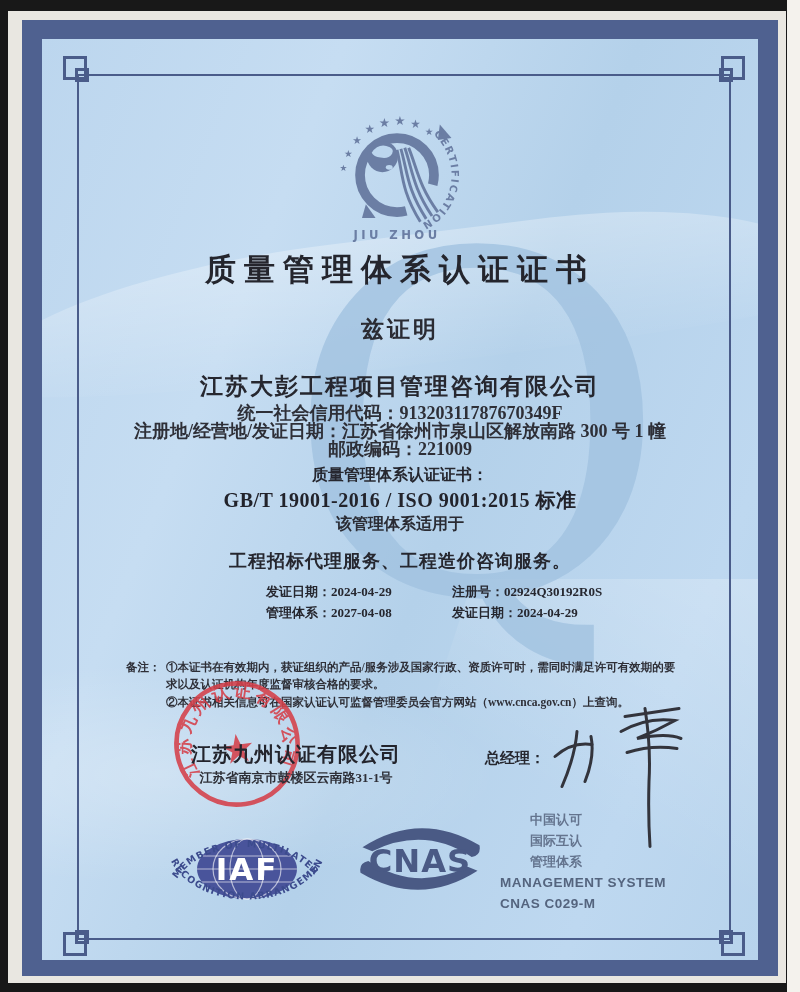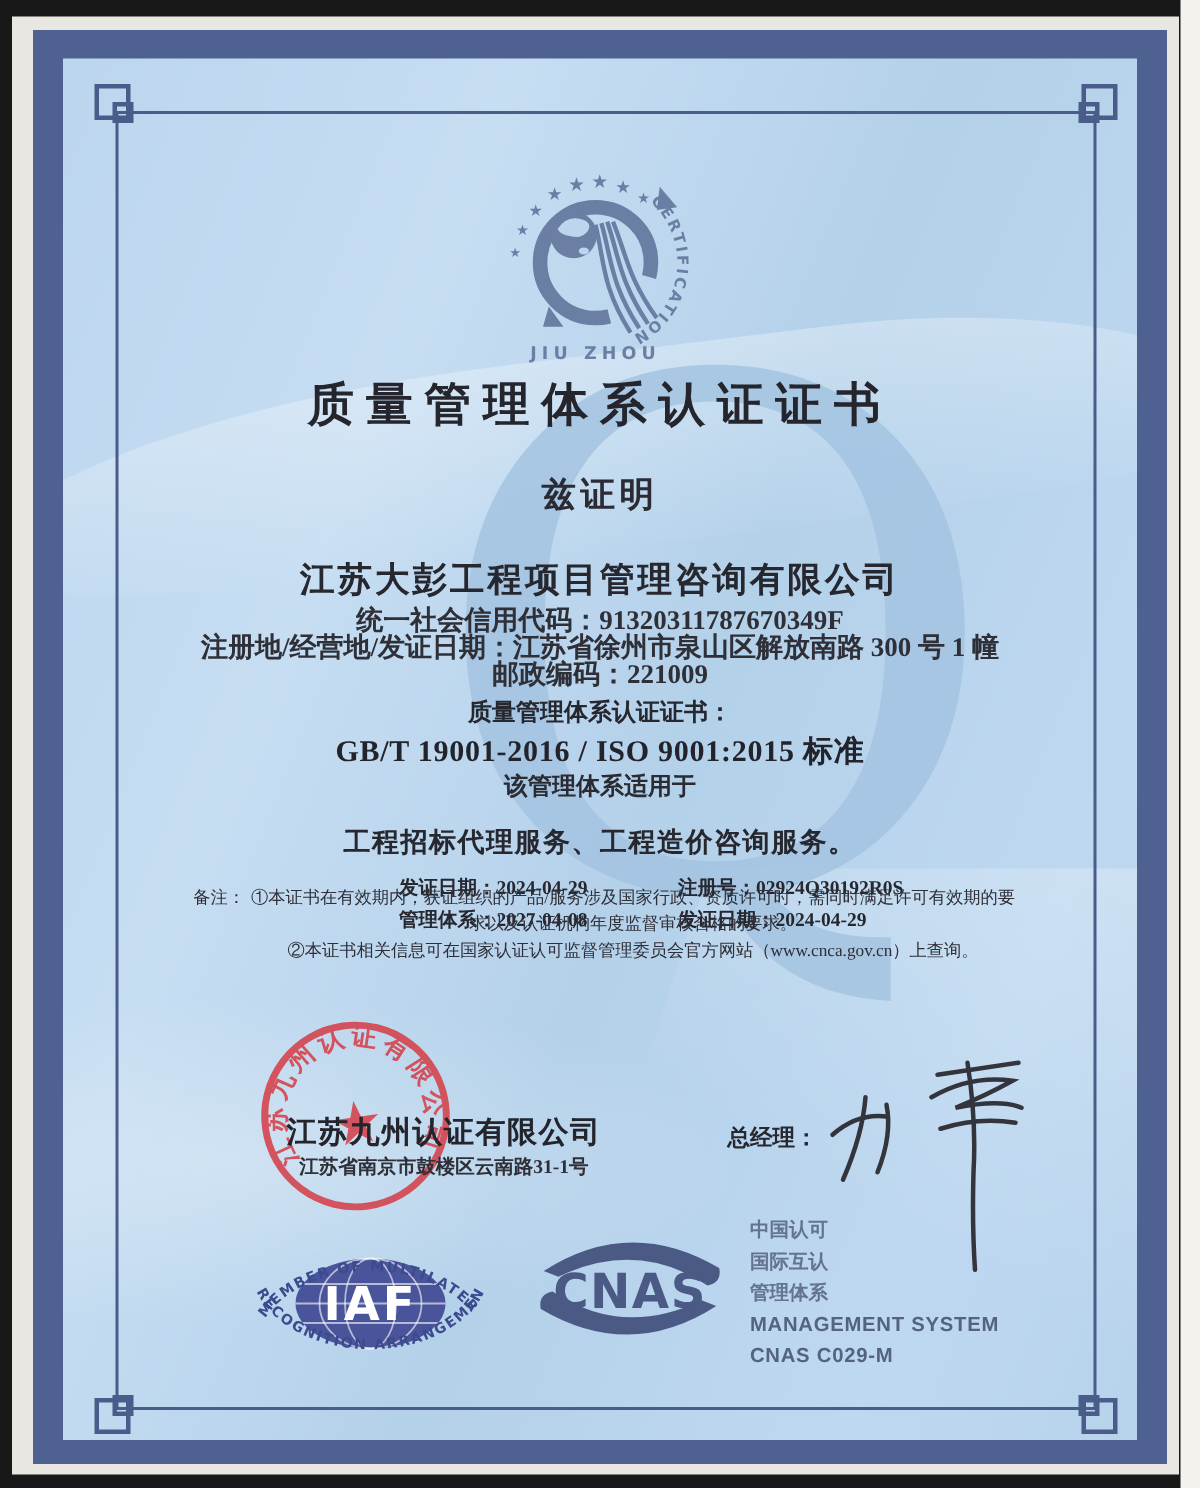--- a/index.html
+++ b/index.html
@@ -53,41 +53,41 @@
   .i1 { top:362px; } .i2 { top:380px; } .i3 { top:398px; }
 
   .sys-intro { top:426px; font-size:16px; font-weight:bold; color:#26272f; }
   .standard  { top:448px; font-size:20px; font-weight:bold; letter-spacing:.5px; color:#22232b; }
   .scope-intro { top:475px; font-size:16px; font-weight:600; color:#2a2b33; }
   .scope { top:510px; font-size:18px; font-weight:600; letter-spacing:1px; color:#26272f; }
 
   .dates { top:544px; left:224px; display:grid; grid-template-columns:186px auto;
            grid-row-gap:3px; font-size:13px; font-weight:bold; color:#26272f; }
 
-  .remarks { top:552px; left:84px; width:596px; display:flex; font-size:11.5px;
-             color:#2e2f37; font-weight:400; line-height:1.5;text-align:center; }
+  .remarks { top:620px; left:84px; width:596px; display:flex; font-size:11.5px;
+             color:#2e2f37; font-weight:700; line-height:1.5; }
   .remarks .lbl { width:40px; flex:none; }
   .remarks .txt { width:512px; }
 
   .stamp { left:116px; top:626px; width:158px; height:158px; transform:rotate(-8deg); opacity:.88; }
 
   .issuer-name { top:702px; left:58px; width:392px; text-align:center; font-size:20px;
                  font-weight:bold; letter-spacing:1px; color:#23242c; }
   .issuer-addr { top:730px; left:58px; width:392px; text-align:center; font-size:13px;
                  font-weight:600; color:#2e2f37; }
 
   .gm { left:443px; top:710px; font-size:15px; font-weight:bold; color:#26272f; }
   .sig { left:505px; top:646px; width:150px; height:168px; }
 
   .iaf  { left:102px; top:780px; width:206px; height:100px;text-align:right; }
   .cnas { left:303px; top:781px; width:150px; height:78px; }
 
   .accred { left:458px; top:770px; line-height:21px; }
   .accred .zh { font-size:13px; color:#64748e; font-weight:600;
-                font-family:"Liberation Sans","DejaVu Sans",sans-serif; }
+                font-family:"Liberation Sans","DejaVu Sans",sans-serif;margin-left:30px; }
   .accred .en { font-size:13.5px; color:#54647e; font-weight:bold;
                 font-family:"Liberation Sans","DejaVu Sans",sans-serif; letter-spacing:.5px; }
 </style>
 </head>
 <body>
 
 <div class="scan-strip"></div>
 
 <div class="mat">
   <div class="frame">

